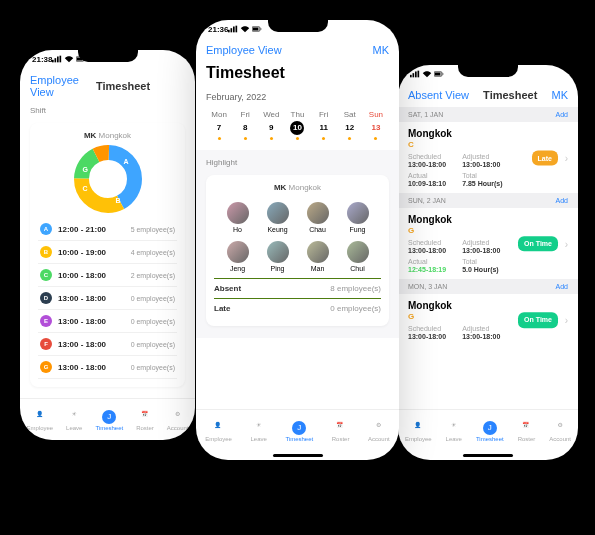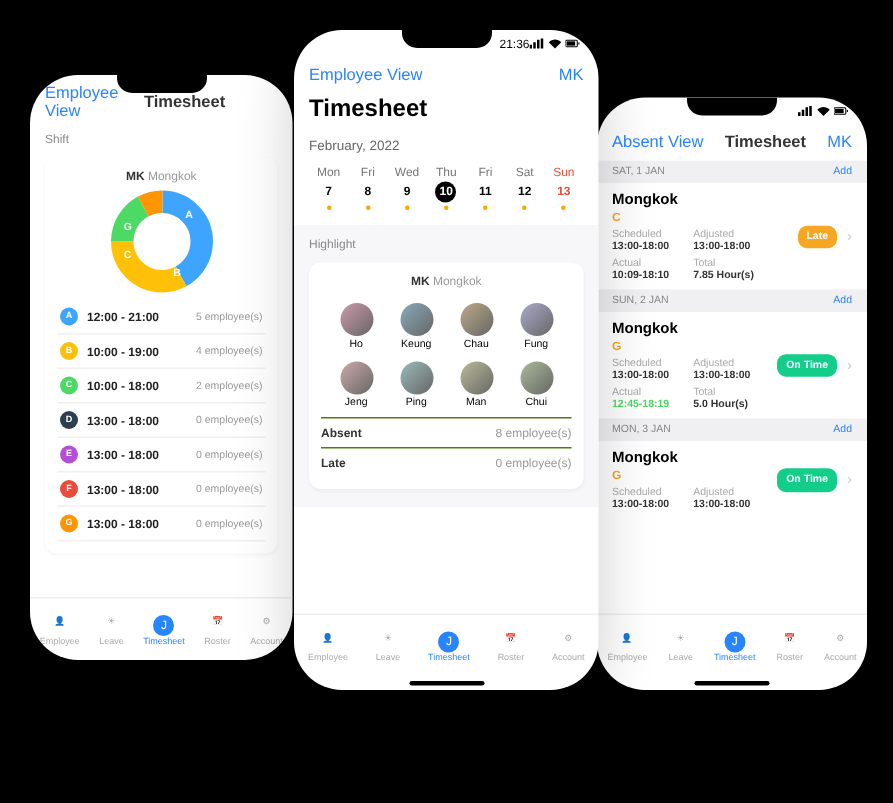--- a/index.html
+++ b/index.html
@@ -1,21 +1,21 @@
 <!DOCTYPE html>
 <html><head>
 <meta charset="utf-8">
 <style>
 *{box-sizing:border-box;margin:0;padding:0;font-family:-apple-system,Helvetica,Arial,sans-serif}
 body{background:#000;width:595px;height:535px;position:relative;overflow:hidden}
 .phone{position:absolute;background:#fff;border-radius:32px;box-shadow:0 10px 40px rgba(0,0,0,.2);overflow:hidden;display:flex;flex-direction:column}
 .phone.left{width:175px;height:390px;left:20px;top:50px}
 .phone.center{width:203px;height:440px;left:196px;top:20px;z-index:2}
 .phone.right{width:180px;height:395px;left:398px;top:65px}
-.notch{height:18px;display:flex;align-items:center;justify-content:flex-end;padding:0 12px;font-size:8px;font-weight:400}
+.notch{height:18px;display:flex;align-items:center;justify-content:flex-start;padding:0 12px;font-size:8px;font-weight:700}
 .notch-bump{position:absolute;top:0;left:50%;transform:translateX(-50%);width:60px;height:12px;background:#000;border-radius:0 0 10px 10px}
 .sicons{display:flex;gap:2px;align-items:center}
 .sicons svg{width:10px;height:8px}
 .header{padding:6px 10px;display:flex;justify-content:space-between;align-items:center;font-size:11px}
 .hlink{color:#2984ff;font-weight:500}
 .htitle{font-weight:600;color:#333}
 .body{flex:1;overflow:hidden;padding:0 10px}
 h1.title{font-size:16px;font-weight:700;padding:2px 0 6px}
 .subtitle{font-size:9px;color:#666;padding:4px 0}
 .card{background:#fff;border-radius:8px;padding:8px;margin:6px 0;box-shadow:0 1px 3px rgba(0,0,0,.05)}
@@ -63,20 +63,39 @@
 .badge.late{background:#f5a623}
 .badge.ontime{background:#13ce8a;line-height:1.1}
 .chev{position:absolute;right:0;top:50%;transform:translateY(-50%);color:#ccc;font-size:10px}
 .home-ind{width:50px;height:3px;background:#000;border-radius:2px;margin:3px auto}
 </style>
 </head>
 <body>
 
 <div class="phone left">
   <div class="notch-bump"></div>
+  <div class="notch">
+    <span>21:38</span>
+    <span class="sicons">
+      <svg viewBox="0 0 12 8">
+          <rect x="0" y="5" width="2" height="3"></rect>
+          <rect x="3" y="3" width="2" height="5"></rect>
+          <rect x="6" y="1" width="2" height="7"></rect>
+          <rect x="9" y="0" width="2" height="8"></rect>
+        </svg>
+      <svg viewBox="0 0 12 8">
+          <path d="M6 8L1 3C4 0 8 0 11 3Z"></path>
+        </svg>
+      <svg viewBox="0 0 14 8">
+          <rect x="0" y="1" width="11" height="6" rx="1" fill="none" stroke="#000"></rect>
+          <rect x="1" y="2" width="8" height="4"></rect>
+          <rect x="12" y="3" width="1" height="2"></rect>
+        </svg>
+    </span>
+  </div>
   <div class="header">
     <span class="hlink">Employee View</span>
     <span class="htitle">Timesheet</span>
     <span style="width:40px"></span>
   </div>
   <div class="body">
     <div class="section-label">Shift</div>
     <div class="card">
       <div class="chart-title">
         <span class="mk">MK</span>

